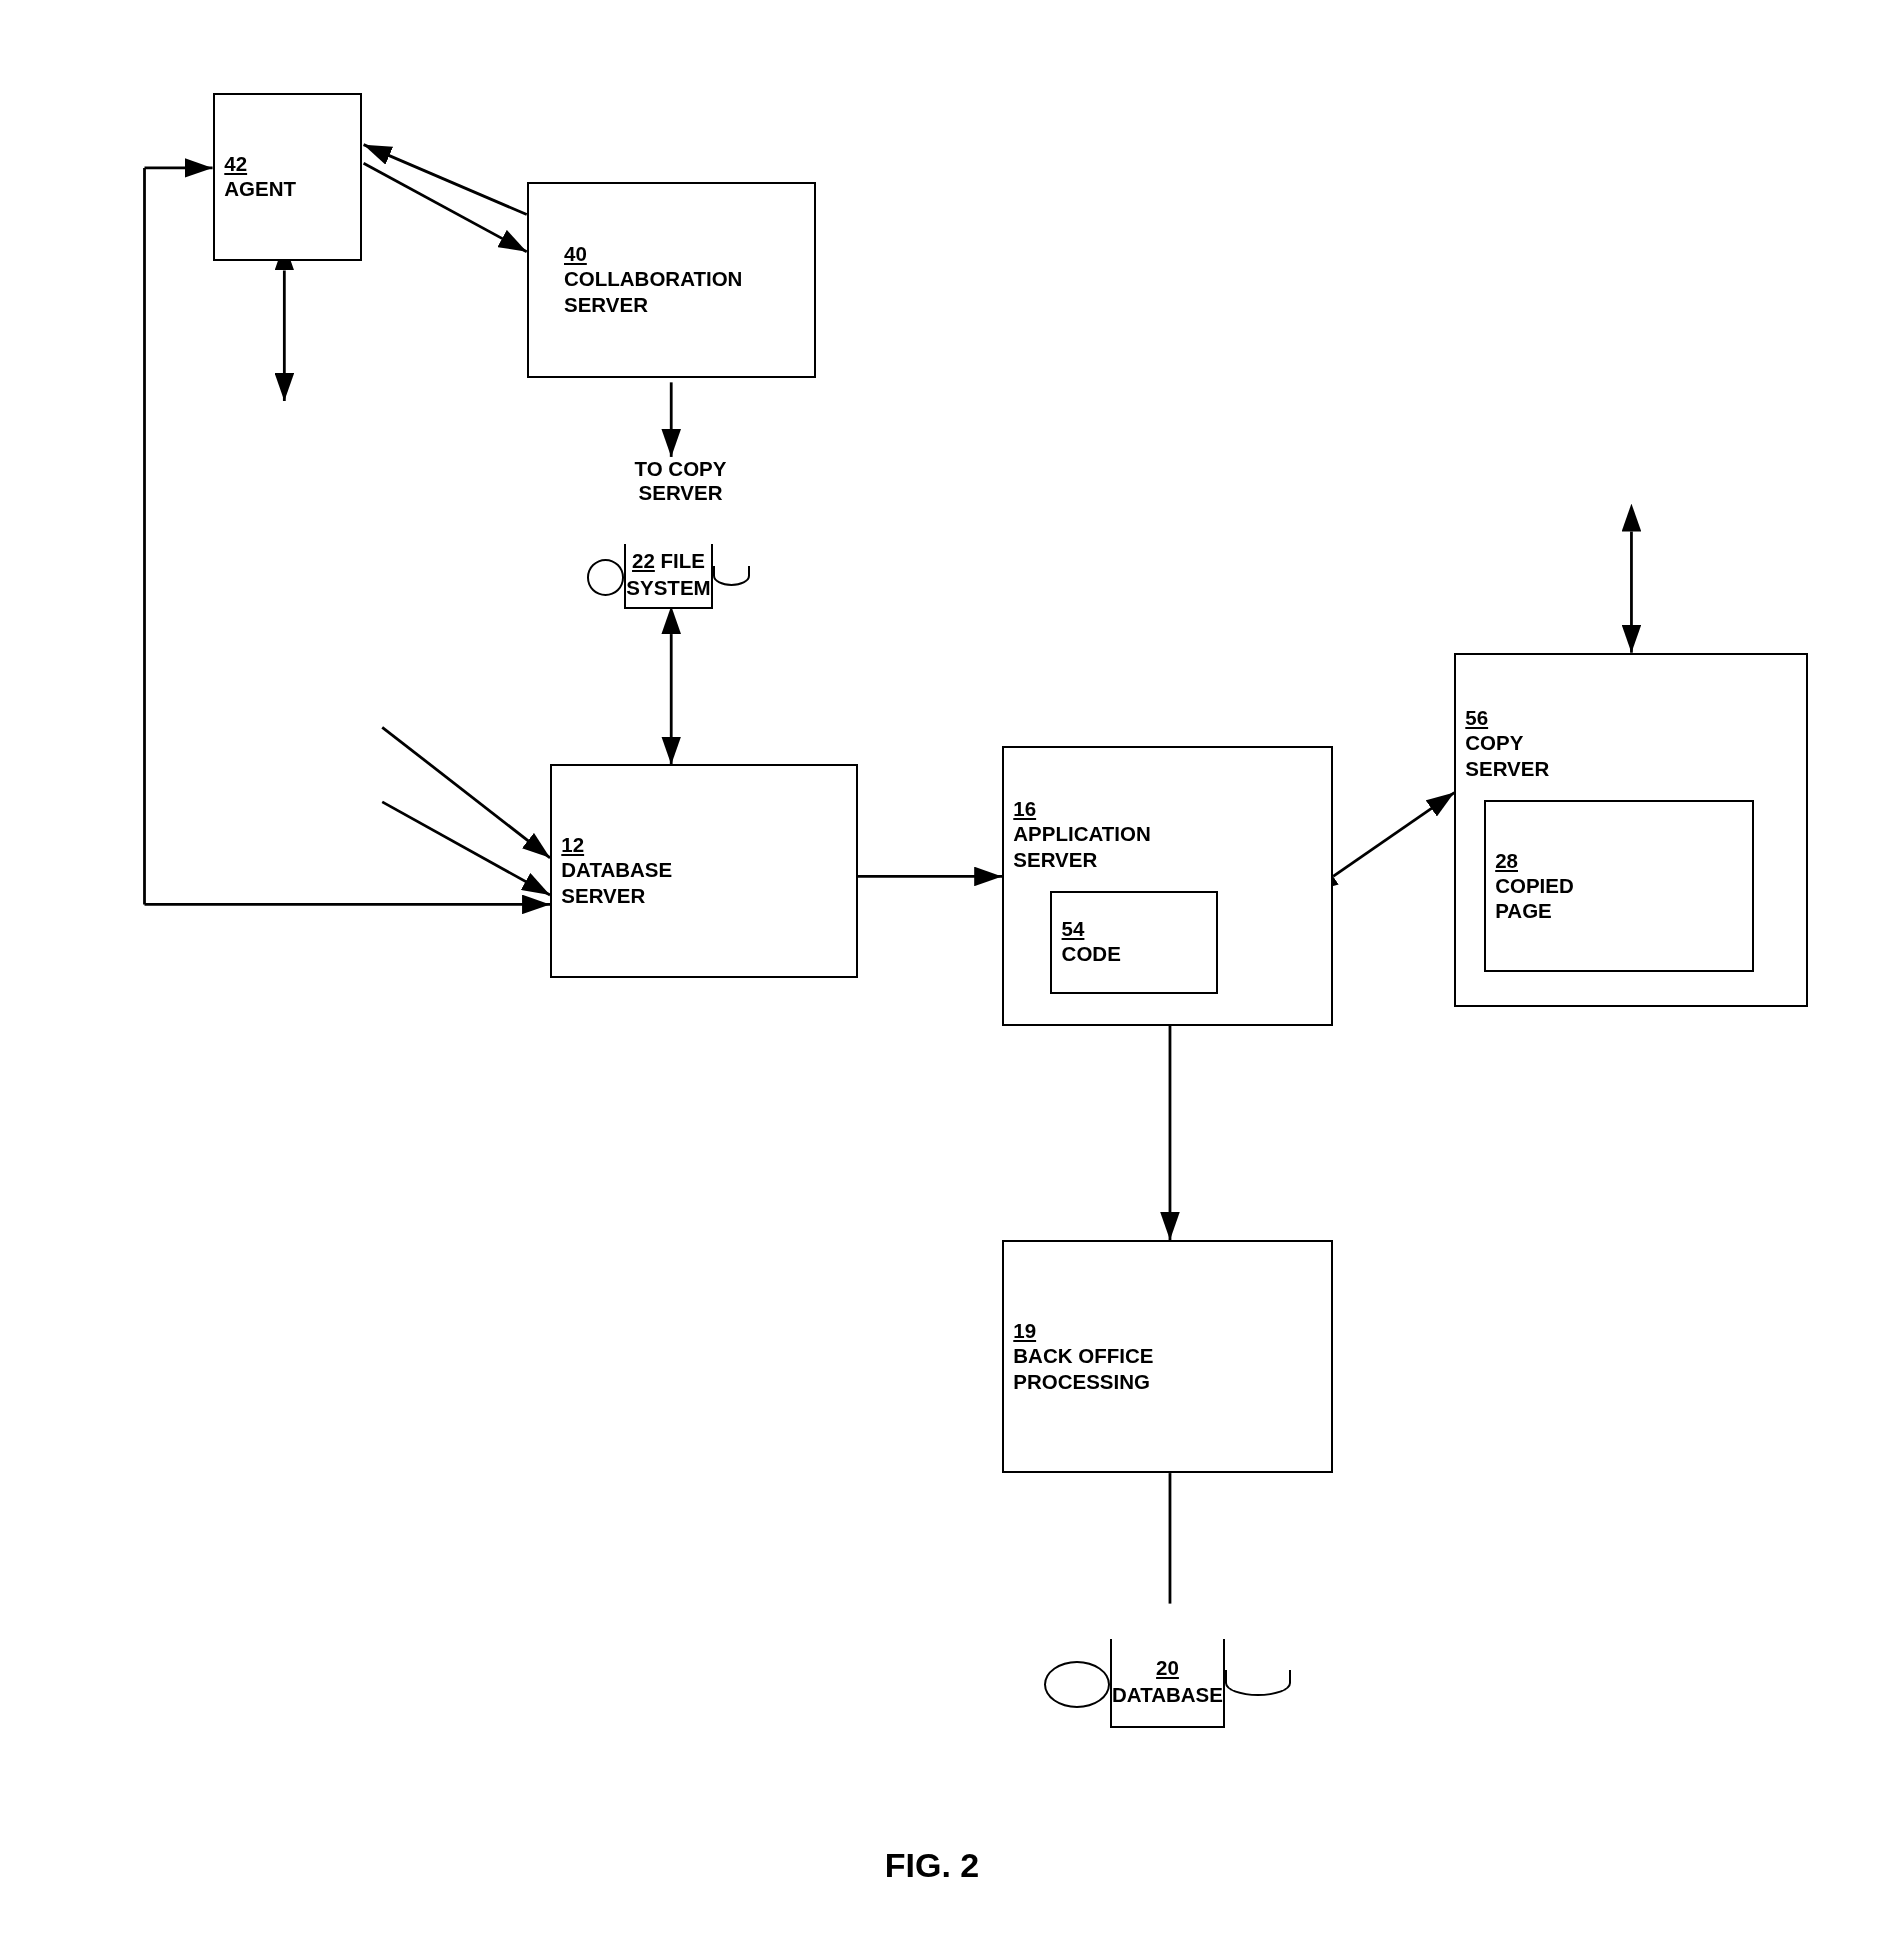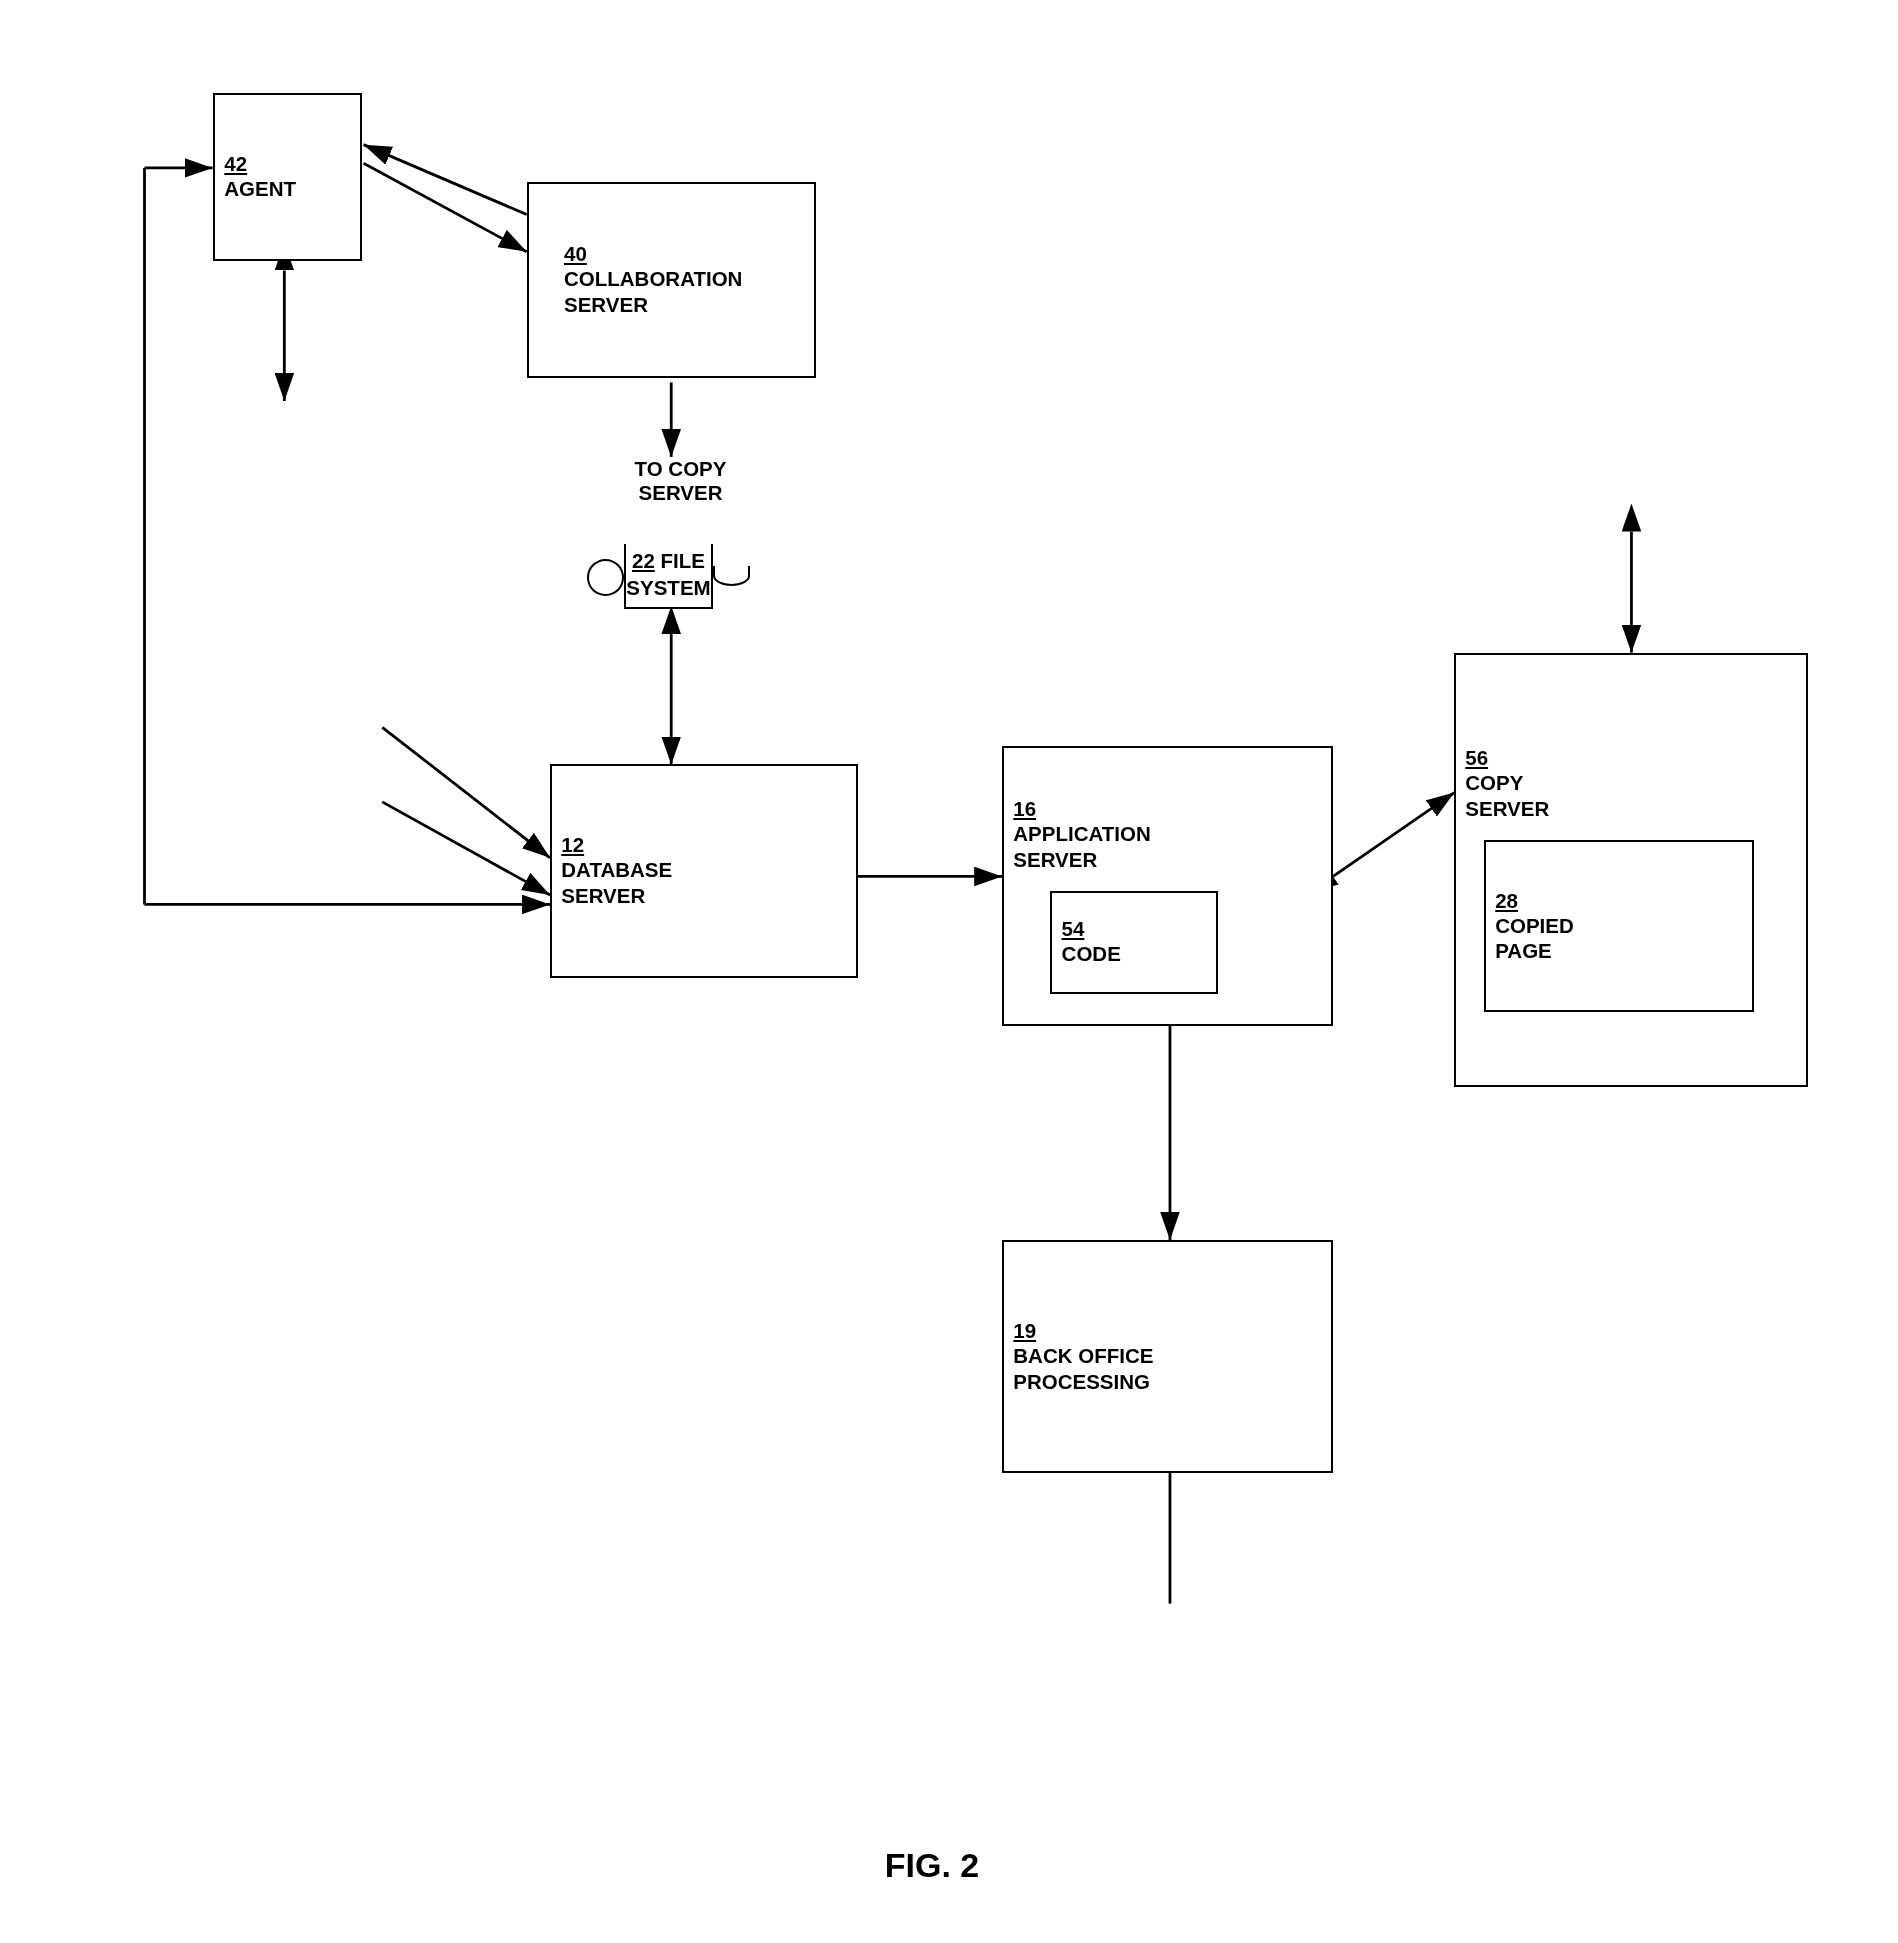--- a/index.html
+++ b/index.html
@@ -196,23 +196,30 @@
       <span class="box-label">CODE</span>
     </div>
   </div>
 
   <div class="box" style="left:1002px; top:1240px; width:331px; height:233px;">
     <span class="box-num">19</span>
     <span class="box-label" style="white-space:pre-line;">BACK OFFICE
 PROCESSING</span>
   </div>
 
-
-
-  <div class="box" style="left:1454px; top:653px; width:354px; height:434px;">
+  <div class="cylinder" style="left:1044px; top:1603px; width:247px; height:163px;">
+    <div class="cylinder-top" style="width:247px; height:47px;"></div>
+    <div class="cylinder-body" style="height:89px; margin-top:-2.8px; display:flex; align-items:center; justify-content:center;">
+      <span class="cyl-label"><span style="text-decoration:underline;">20</span><br>DATABASE</span>
+    </div>
+    <div style="width:247px; height:26px; margin-top:-2.8px; border-left:2.8px solid #000; border-right:2.8px solid #000; border-bottom:2.8px solid #000; border-radius: 0 0 50% 50%; background:#fff;"></div>
+  </div>
+
+
+  <div class="box" style="left:1454px; top:653px; width:354px; height:354px;">
     <span class="box-num">56</span>
     <span class="box-label" style="white-space:pre-line;">COPY
 SERVER</span>
 
     <div class="box" style="position:relative; left:18.6px; top:18.6px; width:270px; height:172px; border:2.8px solid #000;">
       <span class="box-num">28</span>
       <span class="box-label" style="white-space:pre-line;">COPIED
 PAGE</span>
     </div>
   </div>

